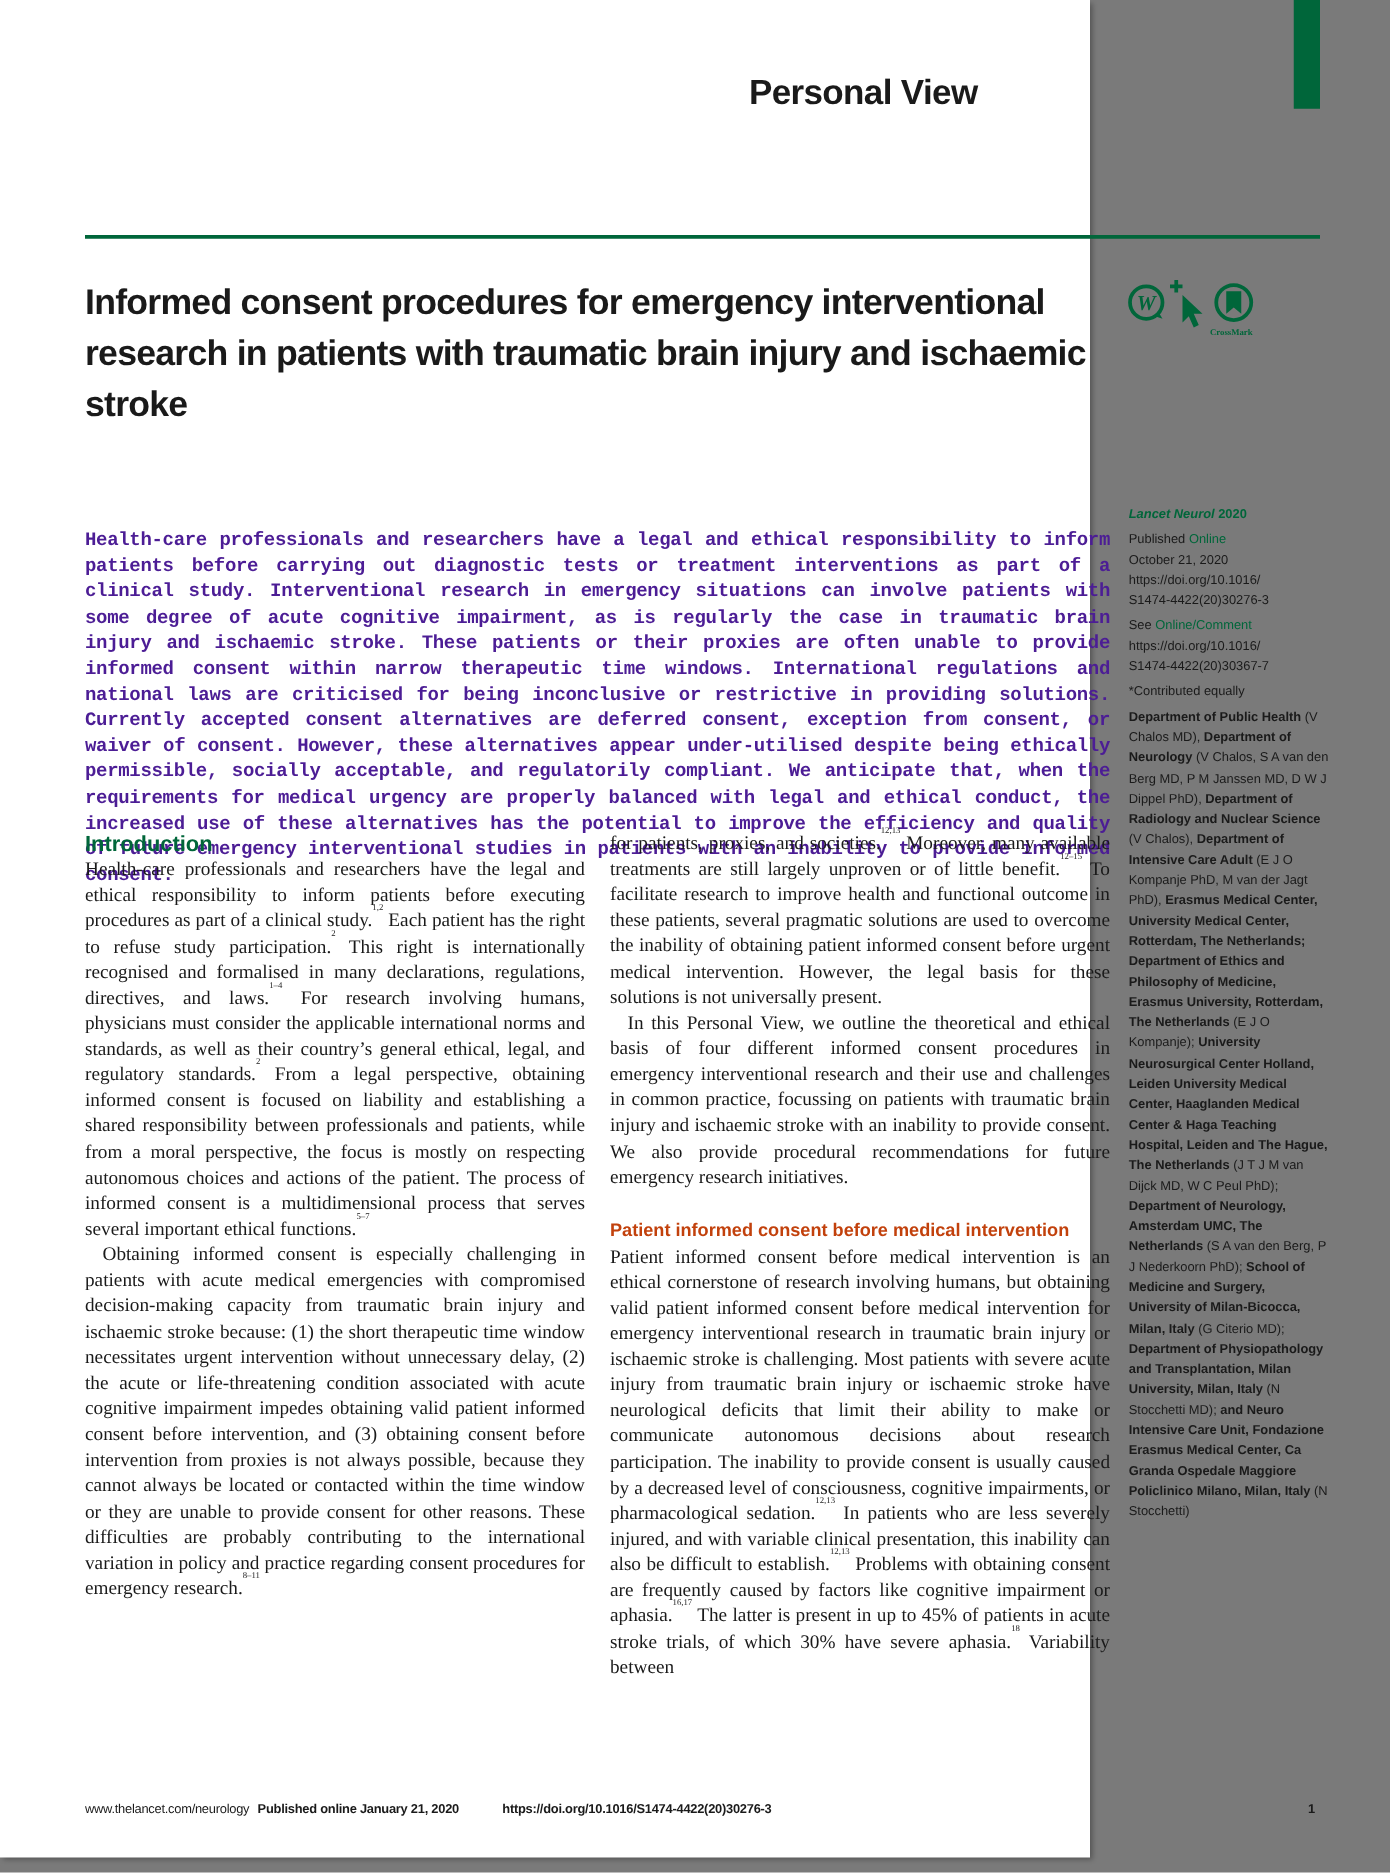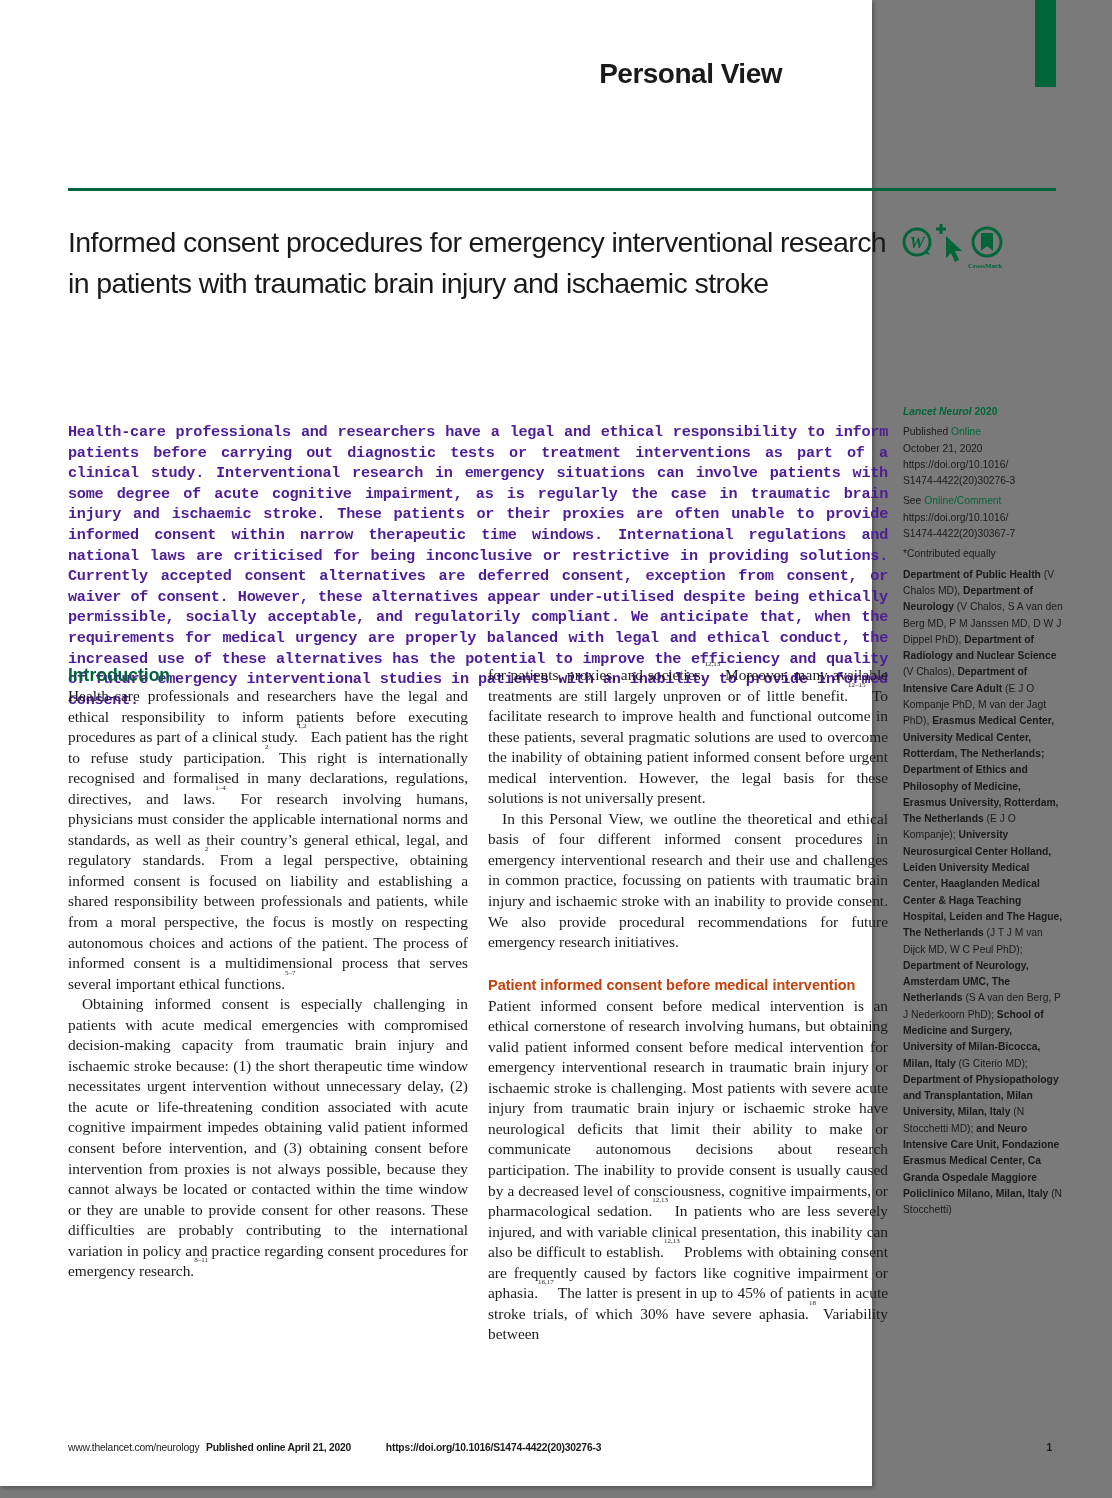--- a/index.html
+++ b/index.html
@@ -12,21 +12,21 @@
     box-shadow: 2px 2px 4px rgba(0,0,0,0.3);
   }
   .green-tab { position: absolute; left: 1035px; top: 0; width: 21px; height: 87px; background: #00663a; }
   .section-label {
     position: absolute; right: 90px; top: 58px; font-family: "Liberation Sans", sans-serif;
     font-weight: bold; font-size: 28px; letter-spacing: -0.5px; color: #1a1a1a;
   }
   .rule { position: absolute; left: 68px; top: 188px; width: 988px; height: 3px; background: #00663a; }
   .title {
     position: absolute; left: 68px; top: 222px; width: 820px; margin: 0;
-    font-family: "Liberation Sans", sans-serif; font-weight: normal; font-size: 28.5px; line-height: 41px;
+    font-family: "Liberation Sans", sans-serif; font-weight: bold; font-size: 28.5px; line-height: 41px;
     color: #1a1a1a; letter-spacing: -0.6px;
   }
   .icons { position: absolute; left: 900px; top: 222px; width: 112px; height: 50px; }
   .icons svg { position: absolute; }
   .crossmark-label { position: absolute; left: 68px; top: 40px; font-size: 7px; color: #00663a; font-family: "Liberation Serif", serif; font-weight: bold; }
   .authors {
     position: absolute; left: 68px; top: 361px; width: 830px;
     font-family: "Liberation Sans", sans-serif; font-style: italic; font-size: 12.6px; line-height: 21px;
     color: #00663a; letter-spacing: -0.35px;
   }
@@ -124,17 +124,17 @@
       <span class="green">Online/Comment</span><br>
       <span>https://doi.org/10.1016/</span><br>
       <span>S1474-4422(20)30367-7</span>
     </div>
     <div class="block">*Contributed equally</div>
     <div class="aff" id="affiliations"><b>Department of Public Health</b><span> (V Chalos MD), </span><b>Department of Neurology</b><span> (V Chalos, S A van den Berg MD, P M Janssen MD, D W J Dippel PhD), </span><b>Department of Radiology and Nuclear Science</b><span> (V Chalos), </span><b>Department of Intensive Care Adult</b><span> (E J O Kompanje PhD, M van der Jagt PhD), </span><b>Erasmus Medical Center, University Medical Center, Rotterdam, The Netherlands; Department of Ethics and Philosophy of Medicine, Erasmus University, Rotterdam, The Netherlands</b><span> (E J O Kompanje); </span><b>University Neurosurgical Center Holland, Leiden University Medical Center, Haaglanden Medical Center &amp; Haga Teaching Hospital, Leiden and The Hague, The Netherlands</b><span> (J T J M van Dijck MD, W C Peul PhD); </span><b>Department of Neurology, Amsterdam UMC, The Netherlands</b><span> (S A van den Berg, P J Nederkoorn PhD); </span><b>School of Medicine and Surgery, University of Milan-Bicocca, Milan, Italy</b><span> (G Citerio MD); </span><b>Department of Physiopathology and Transplantation, Milan University, Milan, Italy</b><span> (N Stocchetti MD); </span><b>and Neuro Intensive Care Unit, Fondazione Erasmus Medical Center, Ca Granda Ospedale Maggiore Policlinico Milano, Milan, Italy</b><span> (N Stocchetti)</span></div>
   </div>
 
   <div class="footer">
     <span>www.thelancet.com/neurology</span>
-    <span class="pub">Published online April 21, 2020</span>
+    <span class="pub">Published online January 21, 2020</span>
     <span class="doi">https://doi.org/10.1016/S1474-4422(20)30276-3</span>
     <span class="pno">1</span>
   </div>
 </div>
 
 </body></html>

